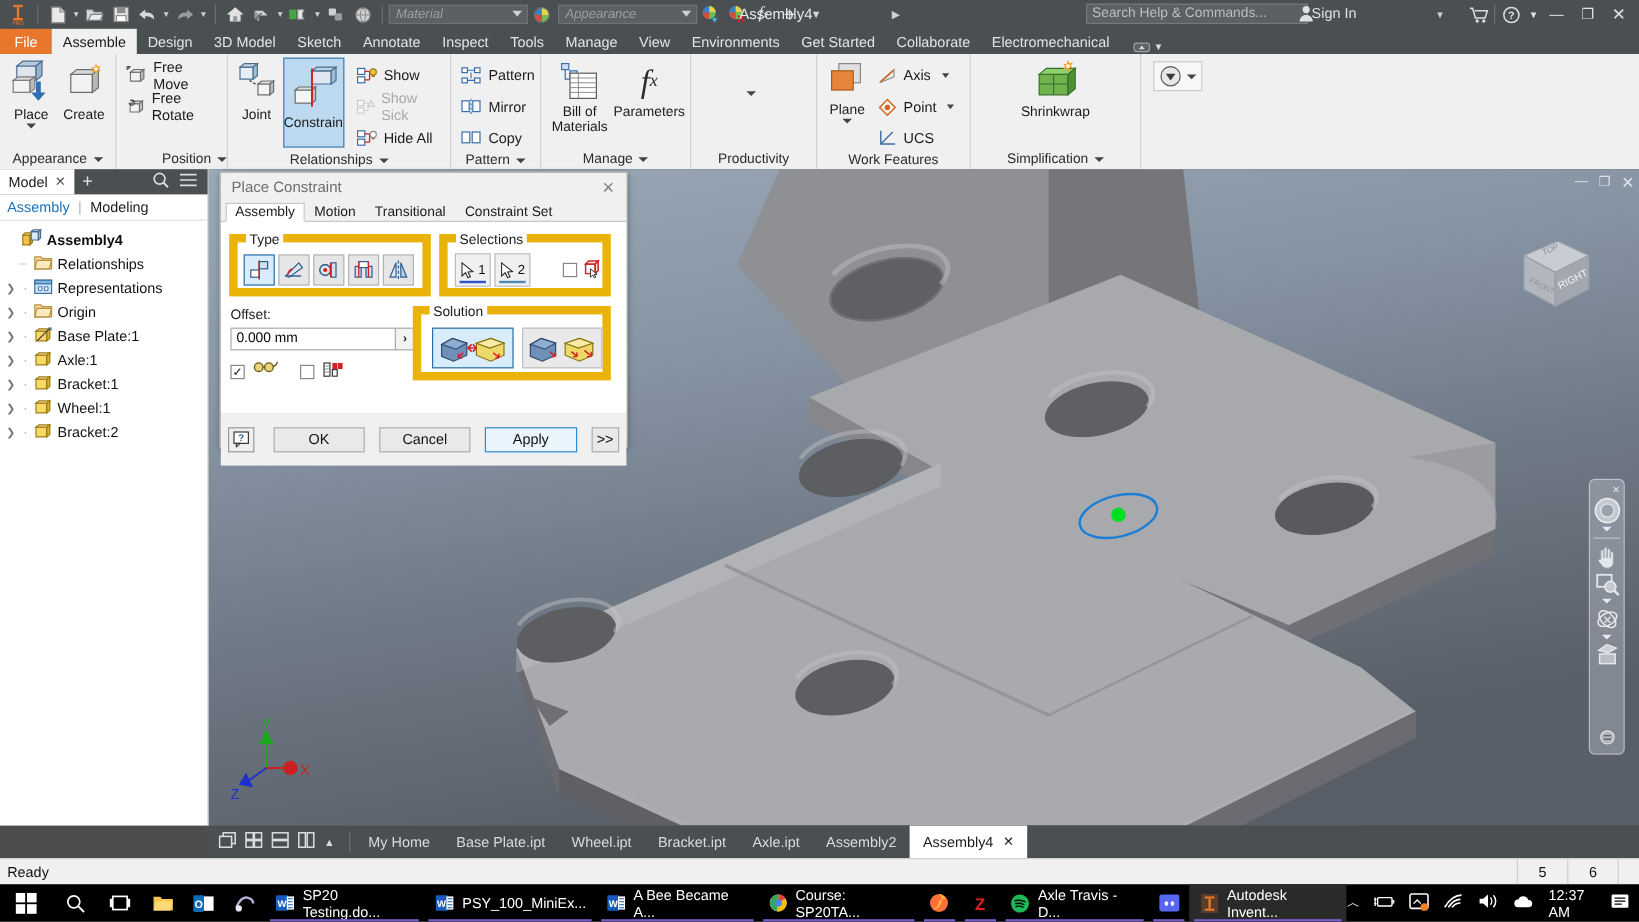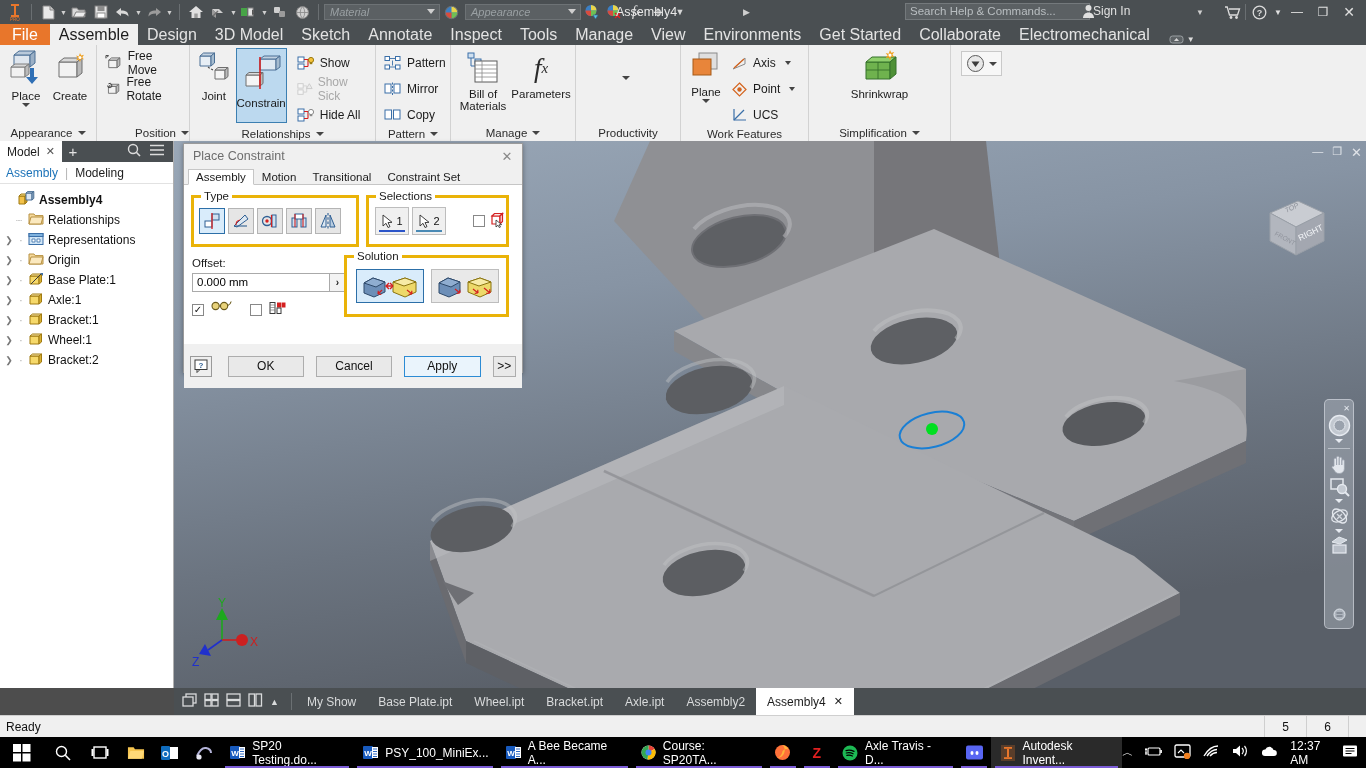--- a/index.html
+++ b/index.html
@@ -39,21 +39,21 @@
      color:#b9bec1; font-size:11.5px; padding-left:4px; line-height:15px; }
   .signin { position:absolute; left:1093px; top:4px; color:#e0e0e0; font-size:12px; }
   .signin-ico{ position:absolute; left:1080px; top:4px; }
   .tb-right { position:absolute; right:4px; top:0; height:24px; display:flex; align-items:center; gap:0px;}
   .winbtn { width:26px; height:24px; display:flex;align-items:center;justify-content:center;
             color:#e0e0e0; font-size:12px; }
 
   
   .ribtabs { position:absolute; left:0; top:24px; width:1366px; height:21px;
      background:#4a4f52; display:flex; align-items:flex-end; }
-  .rt { height:21px; padding:0 9px; display:flex; align-items:center; color:#e3e3e3; font-size:16px;}
+  .rt { height:21px; padding:0 9px; display:flex; align-items:center; color:#e3e3e3; font-size:12px;}
   .rt.file { background:#e8762b; color:#fff; padding:0 12px; height:21px;}
   .rt.active { background:#f0f0f0; color:#1b1b1b; }
   .rt-drop{ margin-left:10px; display:flex; align-items:center; gap:3px; color:#dcdcdc;}
 
   
   .ribbon { position:absolute; left:0; top:45px; width:1366px; height:96px;
      background:#f0f0f0; display:flex; align-items:stretch; }
   .panel { display:flex; flex-direction:column; border-right:1px solid #d2d2d2; height:96px; }
   .panel-body { flex:1; display:flex; align-items:flex-start; padding:3px 4px 0 4px; }
   .panel-label { height:16px; display:flex; align-items:center; justify-content:center;
@@ -97,21 +97,21 @@
   .dlg-title { height:24px; background:#f0f0f0; display:flex; align-items:center;
      padding:0 6px 0 9px; font-size:12.5px; color:#6d6d6d;}
   .dlg-x { margin-left:auto; color:#888; font-size:13px; width:18px; text-align:center;}
   .dlg-tabs { display:flex; align-items:flex-end; height:17px; padding-left:4px;
       border-bottom:1px solid #c6c6c6; background:#f0f0f0;}
   .dtab { font-size:11.5px; padding:1px 7px 1px 7px; color:#1b1b1b; border:1px solid transparent;
           border-bottom:none; }
   .dtab.active { background:#fff; border:1px solid #c6c6c6; border-bottom:1px solid #fff;
      margin-bottom:-1px; }
   .dlg-body { background:#fff; height:159px; padding:6px; position:relative;}
-  .group { border:3px solid #eab308; position:absolute; }
+  .group { border:7px solid #eab308; position:absolute; }
   .group > .glbl { position:absolute; top:-8px; left:7px; background:#fff; padding:0 3px;
       font-size:11.5px; color:#1b1b1b;}
   .tbtn { width:26px; height:26px; background:#e6e6e6; border:1px solid #b4b4b4;
      display:flex;align-items:center;justify-content:center;}
   .tbtn.sel { background:#d9ecfb; border:1px solid #2c6fa8; }
   .selbtn { width:34px; height:28px; background:#f0f0f0; border:1px solid #bdbdbd;
      display:flex; align-items:center; justify-content:center; gap:2px; position:relative;}
   .offset-input { width:138px; height:19px; border:1px solid #aaa; background:#fff;
      font-size:11.5px; padding-left:4px; line-height:17px; display:flex; align-items:center;}
   .offset-btn { width:16px; height:19px; border:1px solid #aaa; border-left:none; background:#f3f3f3;
@@ -1111,21 +1111,21 @@
       </span>
       <span>
         <svg width="15" height="14" viewBox="0 0 15 14">
             <rect x="1" y="1" width="5.5" height="12" fill="none" stroke="#d9dbdc" stroke-width="1.3"></rect>
             <rect x="8" y="1" width="5.5" height="12" fill="none" stroke="#d9dbdc" stroke-width="1.3"></rect>
           </svg>
       </span>
       <span style="color:#d9dbdc;font-size:9px;">▲</span>
     </div>
     <div class="dt-sep"></div>
-    <div class="dt">My Show</div>
+    <div class="dt">My Home</div>
     <div class="dt">Base Plate.ipt</div>
     <div class="dt">Wheel.ipt</div>
     <div class="dt">Bracket.ipt</div>
     <div class="dt">Axle.ipt</div>
     <div class="dt">Assembly2</div>
     <div class="dt active">
       <span>Assembly4</span>
       <span class="dtx">✕</span>
     </div>
   </div>

